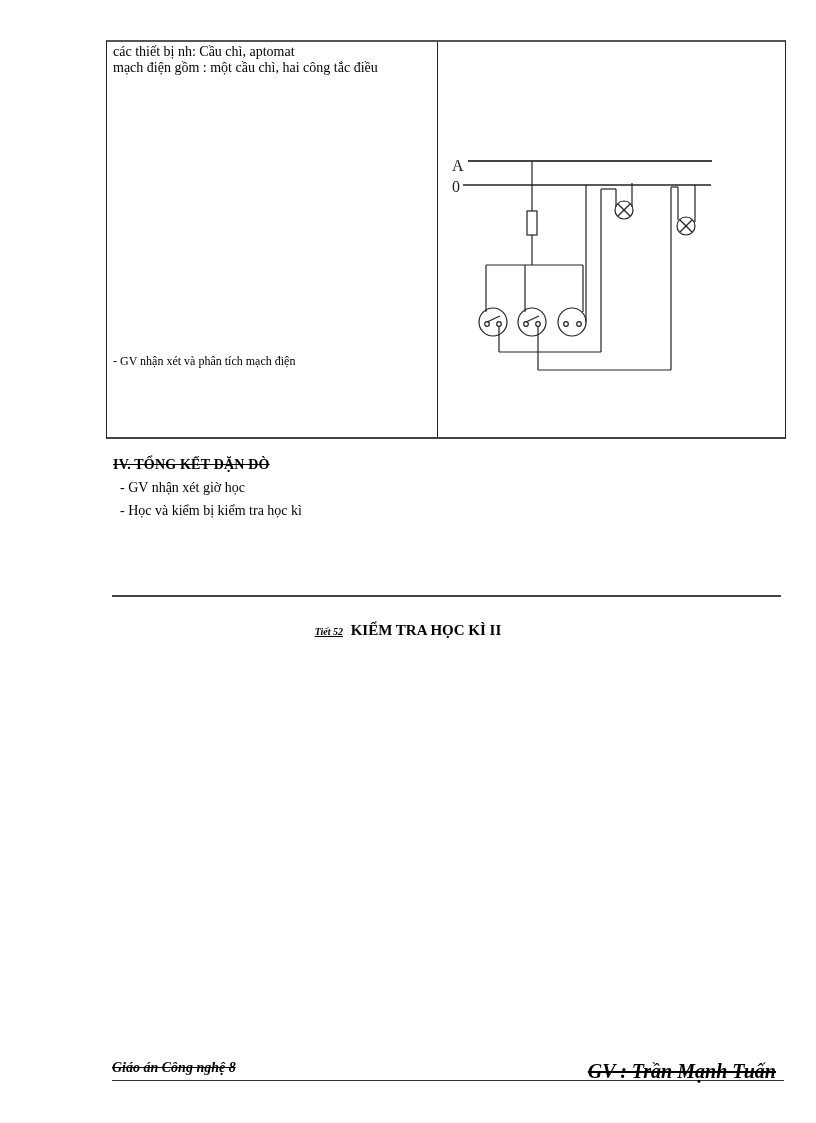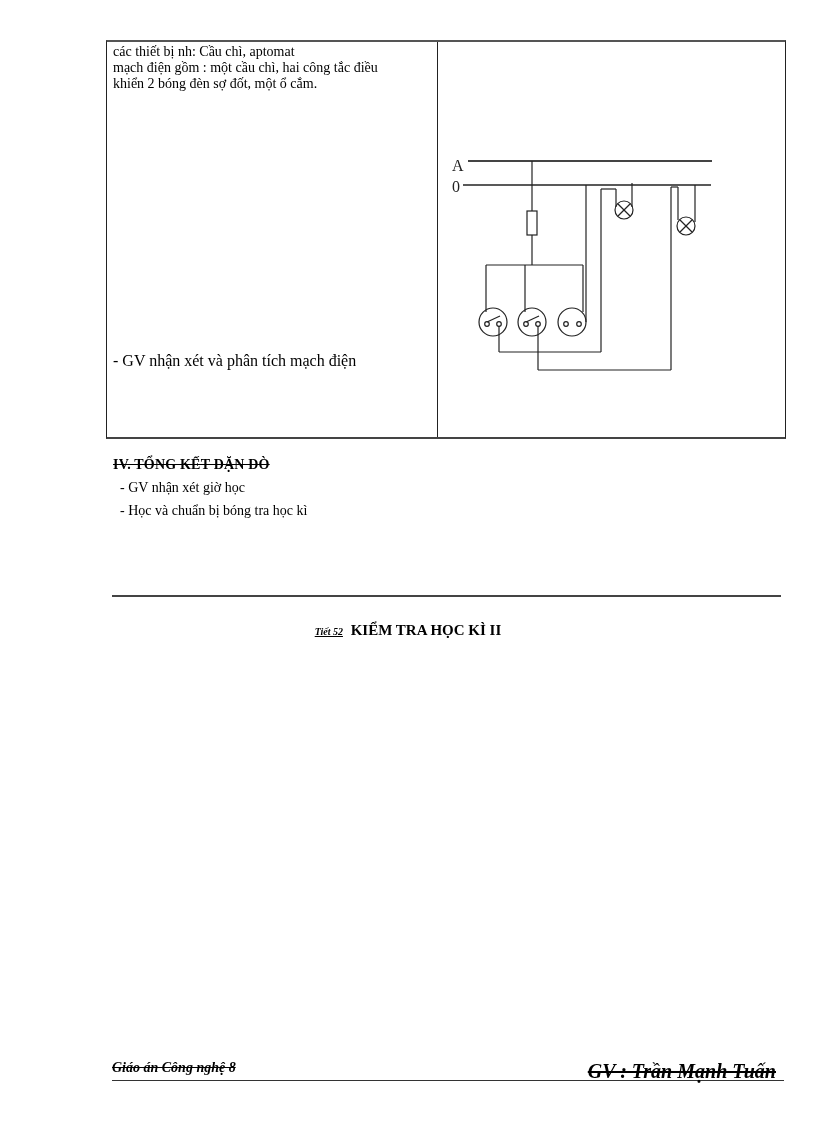--- a/index.html
+++ b/index.html
@@ -4,42 +4,41 @@
 <style>
   html, body { margin:0; padding:0; background:#ffffff; }
   body { width:816px; height:1123px; position:relative; overflow:hidden;
          font-family:"Liberation Serif","DejaVu Serif",serif; color:#000; }
   .page { position:absolute; left:0; top:0; width:816px; height:1123px; }
   .tbl { position:absolute; left:106px; top:40px; width:680px; height:399px;
          border:1px solid #222; border-top:2px solid #555; border-bottom:2px solid #444; box-sizing:border-box; }
   .col-divider { position:absolute; left:330px; top:0; bottom:0; width:1px; background:#222; }
   .cell-left { position:absolute; left:6px; top:2px; width:318px; font-size:14px; line-height:16px; }
   .cell-left p { margin:0; }
-  .gv-note { position:absolute; left:6px; top:311px; font-size:16px; line-height:16px; }
+  .gv-note { position:absolute; left:6px; top:311px; font-size:12px; line-height:16px; }
   .diagram { position:absolute; left:331px; top:0; width:347px; height:395px; }
   .section { position:absolute; left:113px; top:457px; font-size:14px; line-height:16px; }
   .section-title { font-weight:bold; text-decoration:line-through; letter-spacing:0.2px; }
   .section p { margin:7px; }
   .hr-sep { position:absolute; left:112px; top:595px; width:669px; height:2px; background:#444; }
   .heading { position:absolute; left:0; width:816px; top:622px; text-align:center; font-weight:bold; font-size:15px; }
   .heading .lesson { font-style:italic; font-size:10px; text-decoration:underline; font-weight:bold; margin-right:4px; }
   .footer { position:absolute; left:112px; top:1060px; width:672px; height:20px; border-bottom:1px solid #333; }
   .footer-left { position:absolute; left:0; top:0; font-style:italic; font-weight:bold; font-size:14px; text-decoration:line-through; }
   .footer-right { position:absolute; right:8px; top:0; font-style:italic; font-weight:bold; font-size:20px; text-decoration:line-through; }
 </style>
 </head>
 <body>
 
 <div class="page">
 
   <div class="tbl">
     <div class="cell-left">
       <p>các thiết bị nh:   Cầu chì, aptomat</p>
       <p>mạch điện gồm : một cầu chì, hai công tắc điều</p>
-      <p>khiển 2 bóng đèn sợ đốt, một ổ cắm.</p>
     </div>
     <div class="gv-note">- GV nhận xét và phân tích mạch điện</div>
 
     <div class="col-divider"></div>
 
     <div class="diagram">
       <svg width="347" height="395" viewBox="0 0 347 395" xmlns="http://www.w3.org/2000/svg">
         <g stroke="#222" stroke-width="1.2" fill="none">
 
           <line x1="30" y1="119" x2="274" y2="119" stroke-width="2" stroke="#444"></line>
@@ -94,21 +93,21 @@
         </g>
         <text x="14" y="129" font-family="Liberation Serif, serif" font-size="16" fill="#222">A</text>
         <text x="14" y="150" font-family="Liberation Serif, serif" font-size="16" fill="#222">0</text>
       </svg>
     </div>
   </div>
 
   <div class="section">
     <div class="section-title">IV. TỔNG KẾT DẶN DÒ</div>
     <p>- GV nhận xét giờ học</p>
-    <p>- Học và chuẩn bị bóng tra học kì</p>
+    <p>- Học và kiểm bị kiểm tra học kì</p>
   </div>
 
   <div class="hr-sep"></div>
 
   <div class="heading">
     <span class="lesson">Tiết 52</span>
     <span>KIỂM TRA HỌC KÌ II</span>
   </div>
 
   <div class="footer">

